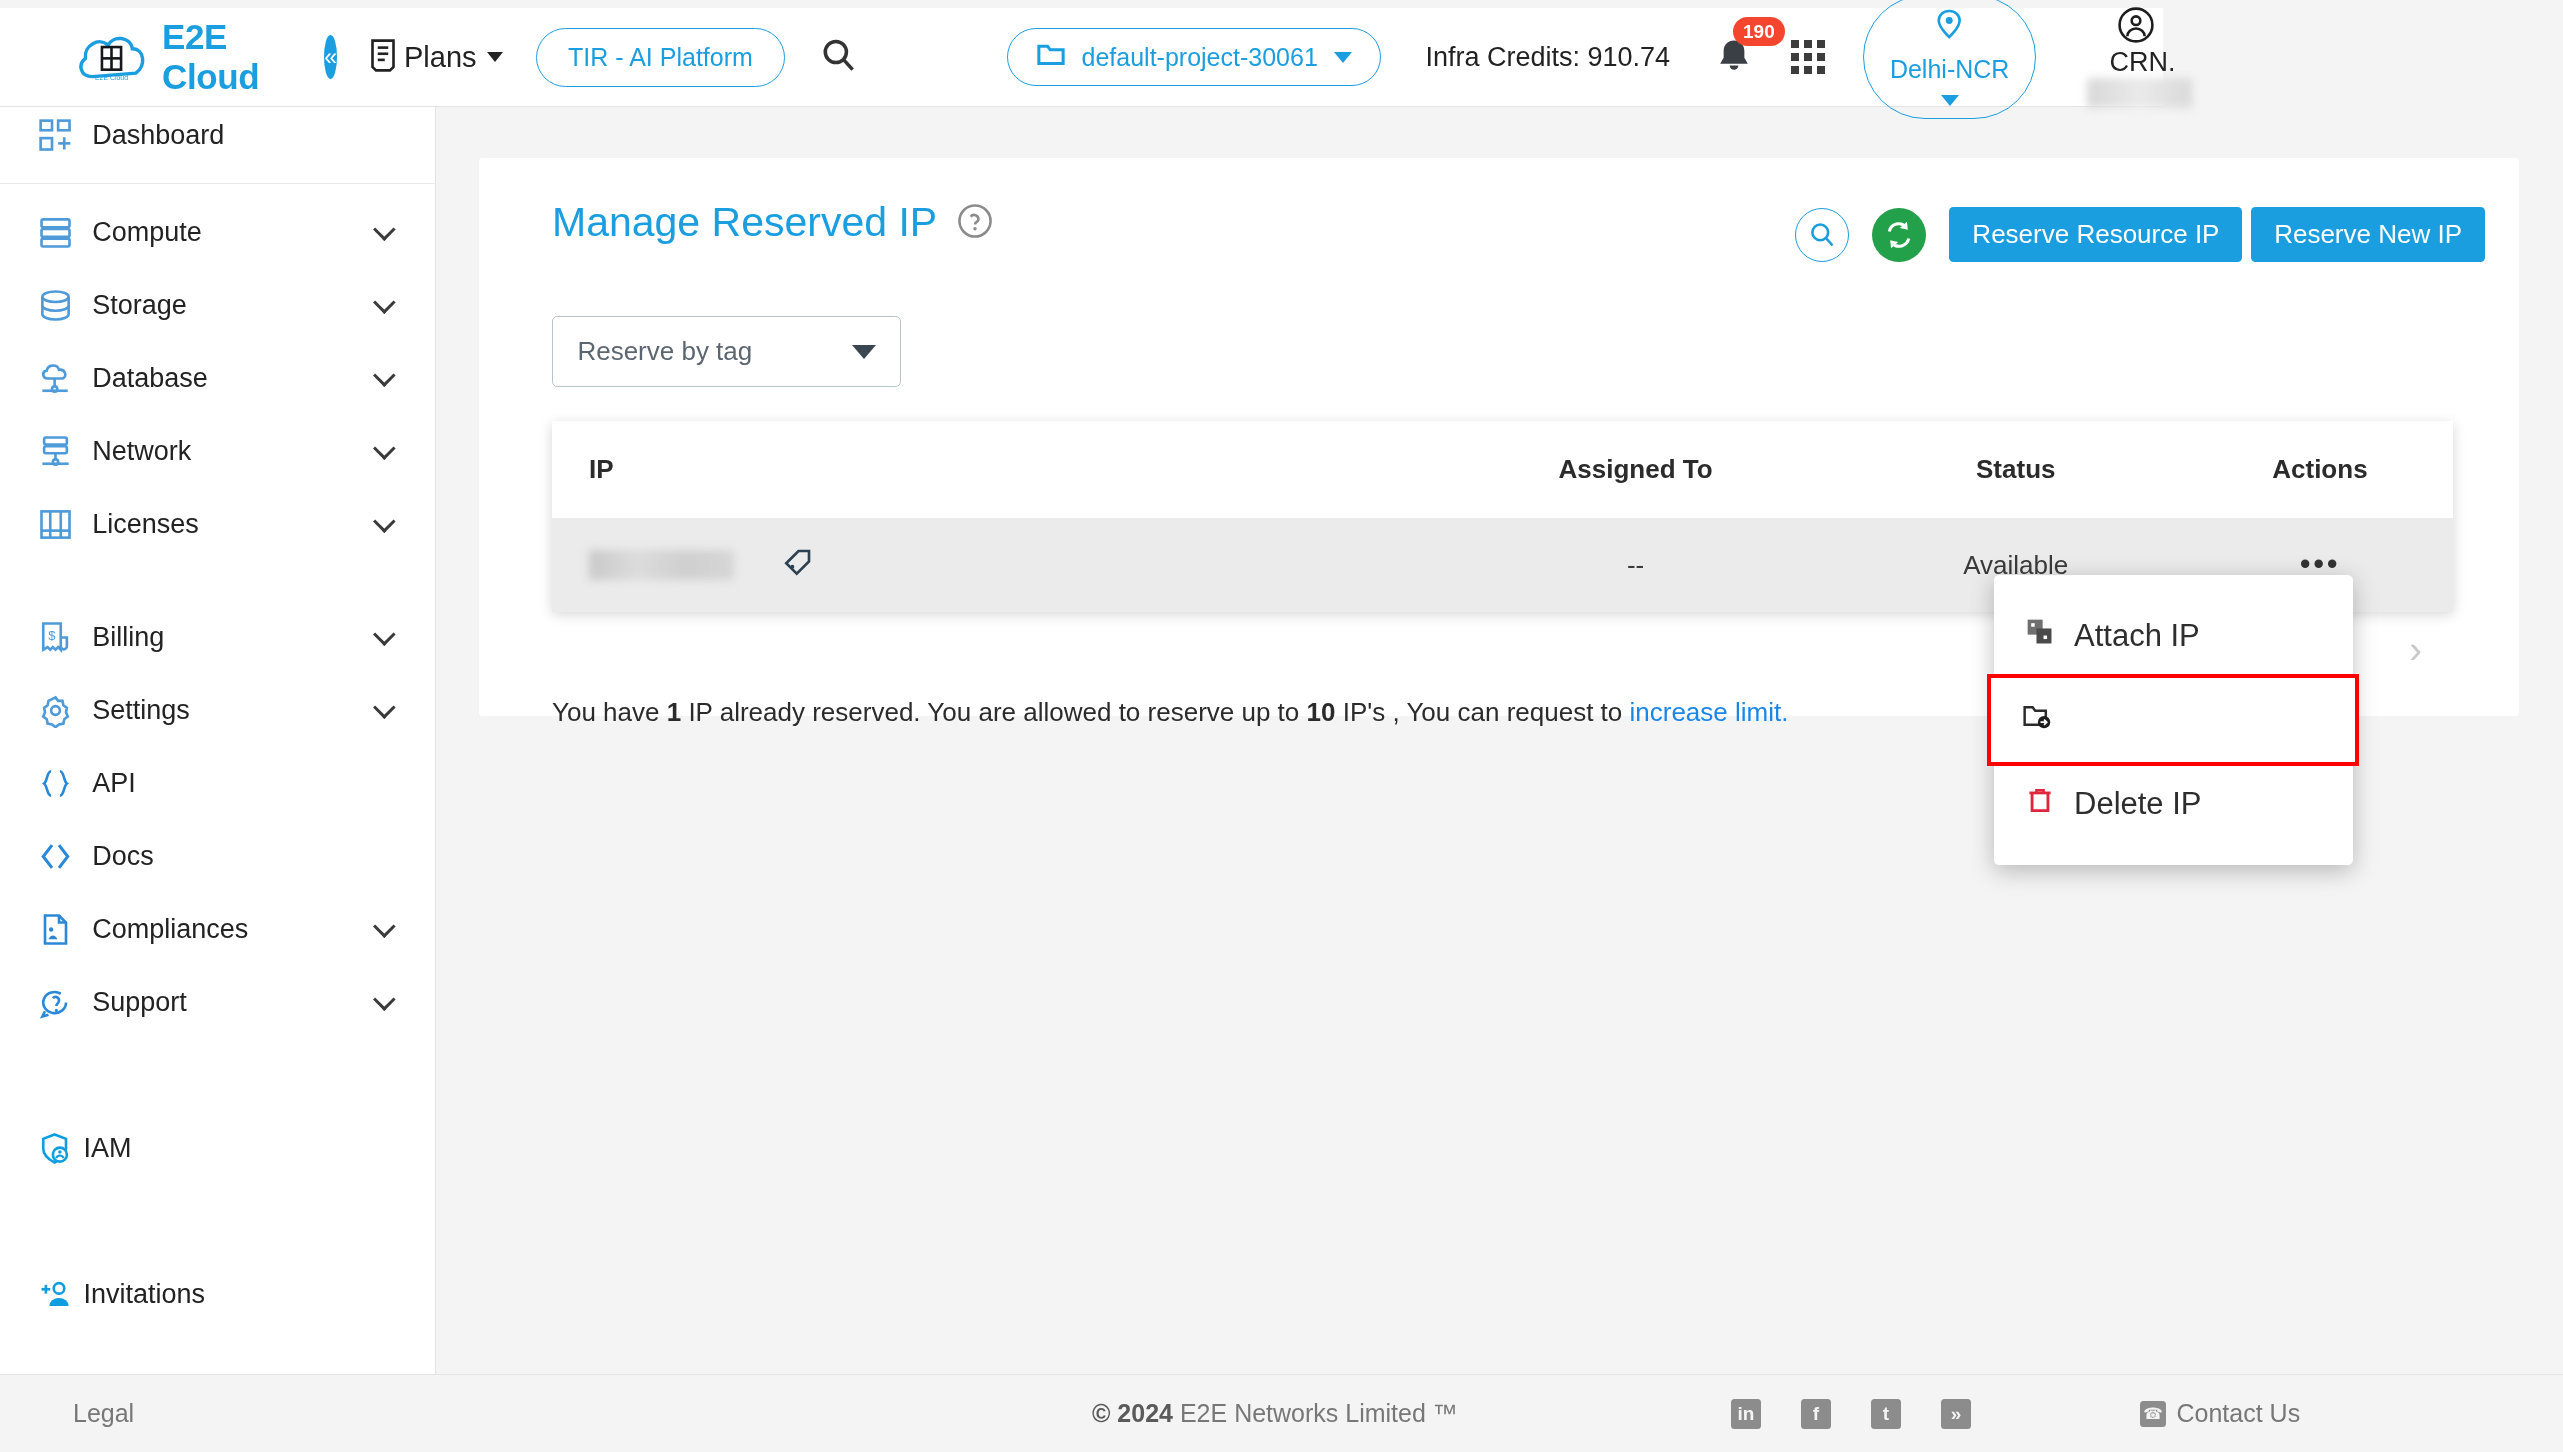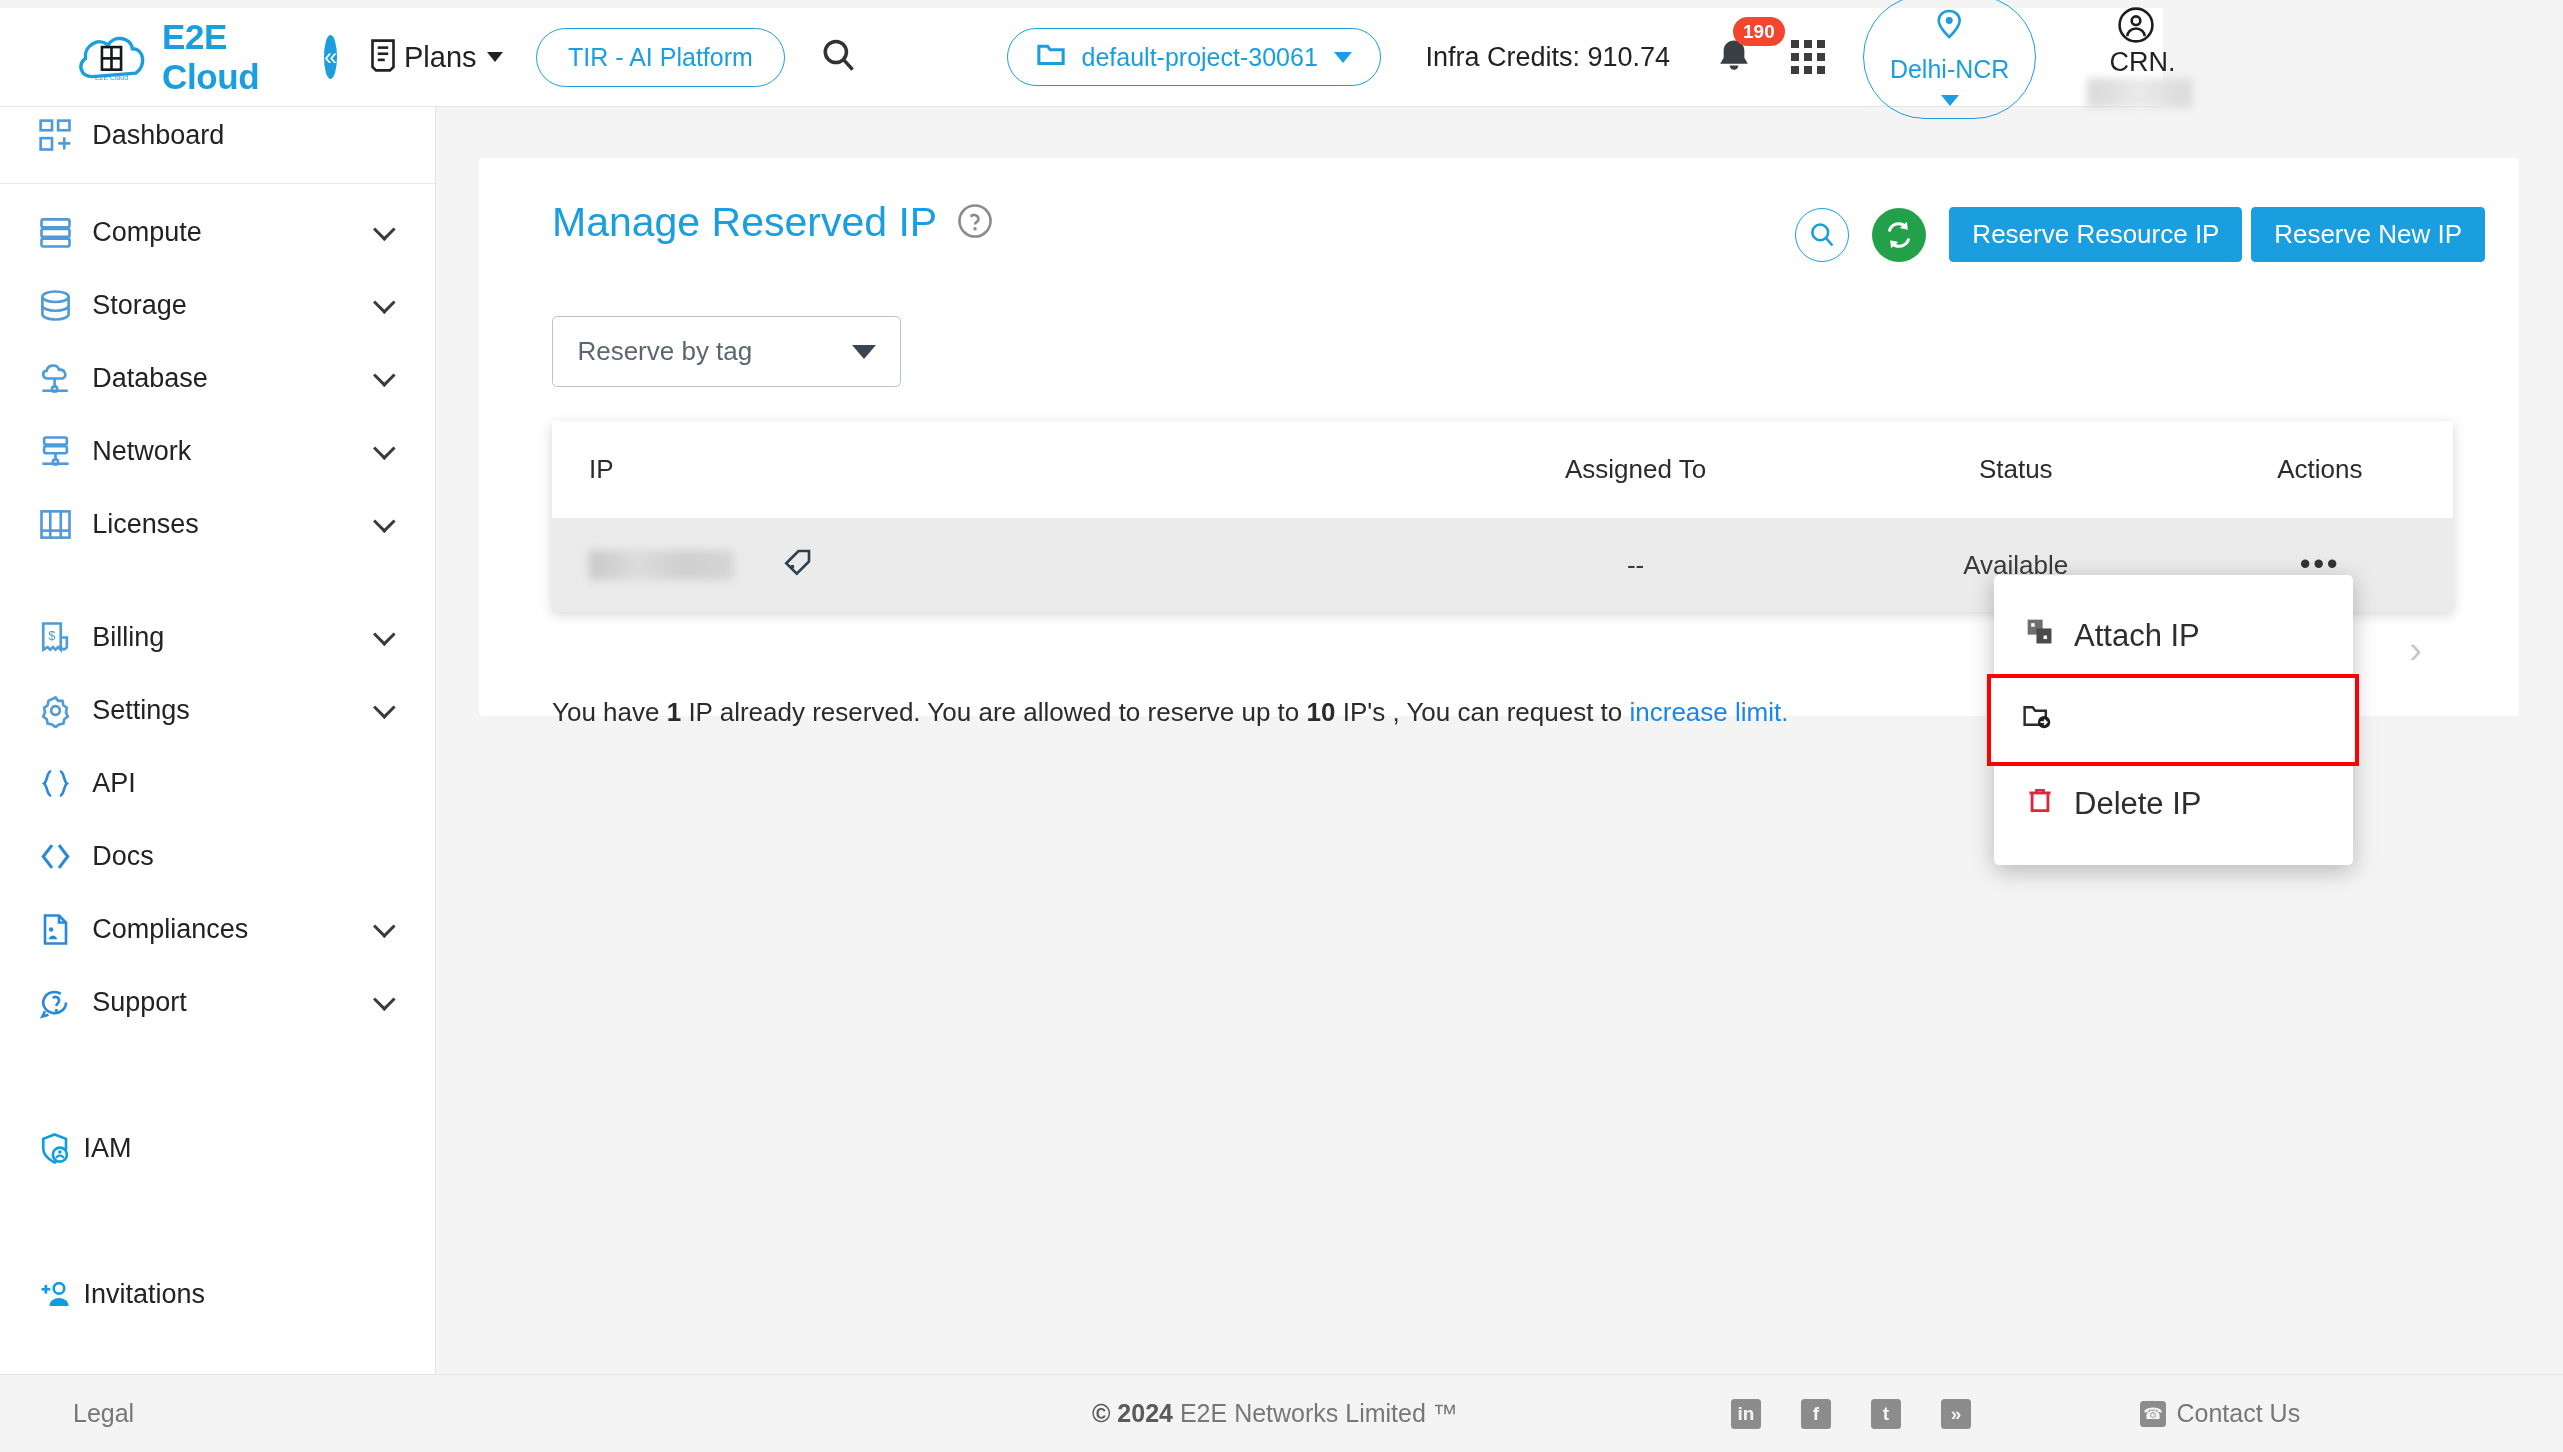--- a/index.html
+++ b/index.html
@@ -115,21 +115,21 @@
   .filter-select .tri { margin-left:auto; width:0;height:0;
     border-left:12.2px solid transparent;border-right:12.2px solid transparent;border-top:14px solid #3a4750; }
 
   
   .table-wrap {
     position:absolute; left:552px; top:421px; width:1901px;
     background:#fff; box-shadow:0 2.6px 12.2px rgba(0,0,0,.17);
   }
   .tbl { width:100%; border-collapse:collapse; }
   .tbl th {
-    font-size:26px; color:#2b2b2b; font-weight:normal; text-align:left;
+    font-size:26px; color:#2b2b2b; font-weight:bold; text-align:left;
     padding:33px 0; background:#fff;
   }
   .tbl td { font-size:26px; color:#3a3a3a; padding:26px 0; background:#ebebeb; }
   .col-ip { width:46%; padding-left:37px !important; }
   .col-assigned { width:22%; text-align:center !important; }
   .col-status { width:18%; text-align:center !important; }
   .col-actions { width:14%; text-align:center !important; }
   .ip-blur {
     display:inline-block; width:145px; height:30px; vertical-align:middle;
     background:linear-gradient(90deg,#c9c9c9,#dcdcdc,#cfcfcf,#d6d6d6); filter:blur(4.4px); border-radius:2.6px;

